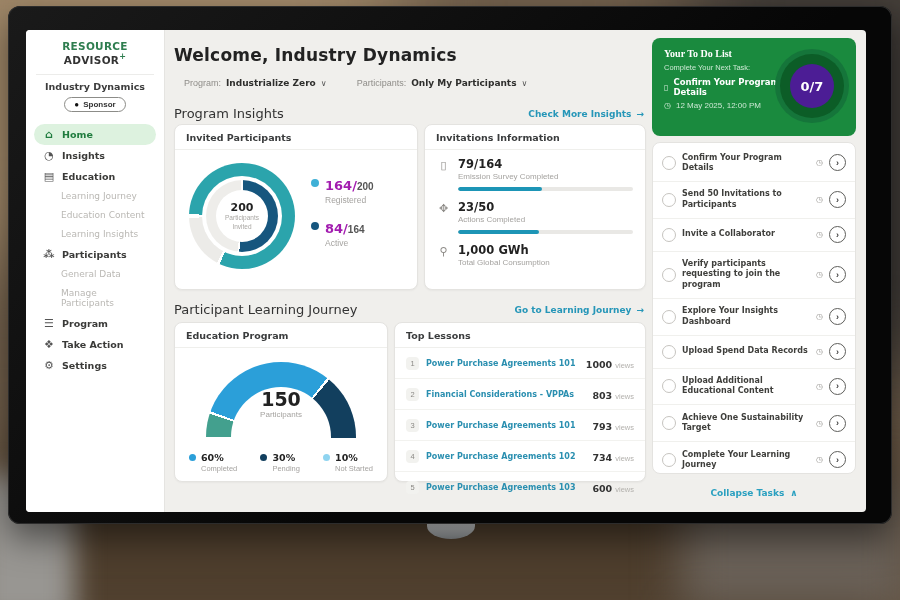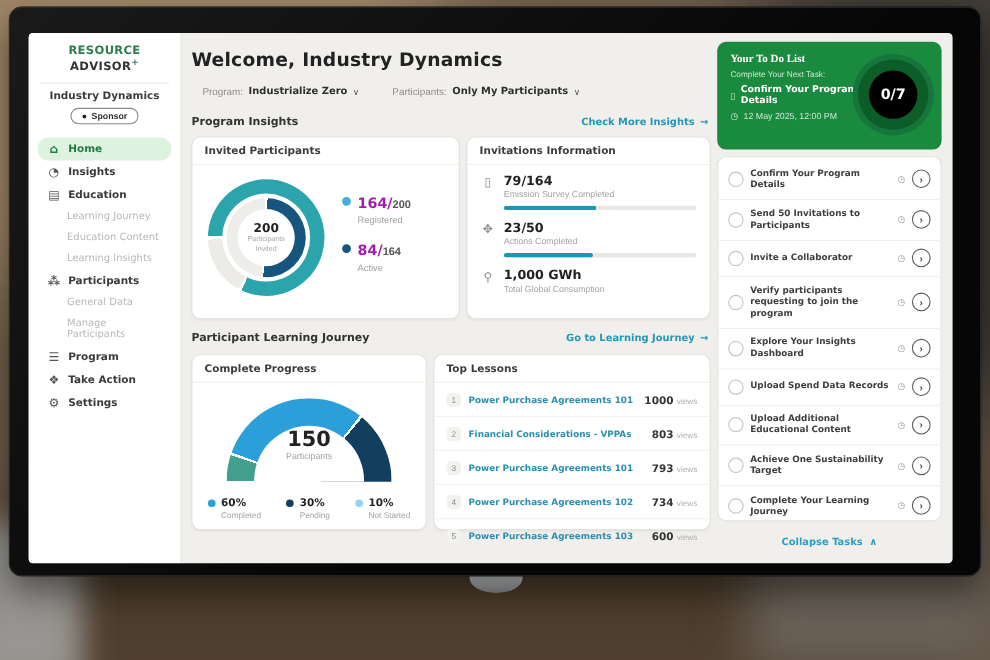--- a/index.html
+++ b/index.html
@@ -48,21 +48,21 @@
   .page-title{position:absolute;left:148px;top:15px;font-family:"DejaVu Sans",sans-serif;
               font-size:17px;font-weight:700;color:#222;letter-spacing:.2px;}
   .filters{position:absolute;left:148px;top:48px;display:flex;gap:30px;padding-left:10px;}
   .filter{display:flex;align-items:center;gap:5px;font-size:9px;cursor:pointer;}
   .filter .lab{color:#8f8d89;}
   .filter .val{font-weight:700;color:#2e2e2c;font-family:"DejaVu Sans",sans-serif;font-size:9px;}
   .filter .chev{color:#555;font-size:8px;}
   .secrow{position:absolute;display:flex;justify-content:space-between;align-items:center;
           left:148px;width:470px;}
   .secrow.r1{top:76px;} .secrow.r2{top:272px;}
-  .sec-title{font-family:"DejaVu Sans",sans-serif;font-size:10px;font-weight:700;color:#333;}
+  .sec-title{font-family:"DejaVu Sans",sans-serif;font-size:13px;font-weight:400;color:#333;}
   .sec-link{display:flex;gap:5px;align-items:center;color:#2596b8;font-size:9px;font-weight:700;
             font-family:"DejaVu Sans",sans-serif;cursor:pointer;}
 
   .card{position:absolute;background:#fff;border:1px solid #e4e3e0;border-radius:8px;
         box-shadow:0 1px 2px rgba(0,0,0,.04);}
   .card-h{padding:7px 11px 6px;font-family:"DejaVu Sans",sans-serif;font-size:9.5px;
           font-weight:700;color:#3a3c3d;border-bottom:1px solid #efefec;}
   #card-invited{left:148px;top:94px;width:242px;height:164px;}
   #card-info{left:398px;top:94px;width:220px;height:164px;}
   #card-edu{left:148px;top:292px;width:212px;height:158px;}
@@ -123,21 +123,21 @@
              background:#1a8a3e;color:#fff;padding:10px 12px;box-sizing:border-box;}
   .todo-title{font-family:Liberation Serif, serif;font-weight:700;font-size:10px;}
   .todo-sub{font-size:7.5px;color:#cbe8d3;margin-top:4px;}
   .todo-task{display:flex;gap:5px;align-items:center;margin-top:5px;
              font-family:"DejaVu Sans",sans-serif;font-weight:700;font-size:8.5px;width:122px;}
   .todo-task .ic,.todo-time .ic{font-size:8px;color:#cbe8d3;}
   .todo-time{display:flex;gap:5px;align-items:center;margin-top:4px;font-size:8px;color:#cbe8d3;}
   .todo-ring{position:absolute;right:12px;top:16px;width:64px;height:64px;border-radius:50%;
              background:#0c5d27;box-shadow:0 0 0 5px #15753a;
              display:flex;align-items:center;justify-content:center;}
-  .todo-ring-inner{width:44px;height:44px;border-radius:50%;background:#000000;color:#fff;
+  .todo-ring-inner{width:44px;height:44px;border-radius:50%;background:#4c1d95;color:#fff;
              display:flex;align-items:center;justify-content:center;
              font-family:"DejaVu Sans",sans-serif;font-weight:700;font-size:13px;}
 
   #tasks-card{position:absolute;left:626px;top:112px;width:204px;height:332px;background:#fff;
               border:1px solid #e4e3e0;border-radius:8px;display:flex;flex-direction:column;
               box-sizing:border-box;padding:2px 0;}
   .task{display:flex;align-items:center;gap:6px;padding:7.5px 9px;border-bottom:1px solid #f0f0ed;
         cursor:pointer;}
   .task-check{width:12px;height:12px;border:1.5px solid #c6c4c0;border-radius:50%;flex:none;}
   .task-label{flex:1;font-family:"DejaVu Sans",sans-serif;font-weight:700;font-size:8px;
@@ -328,21 +328,21 @@
 
   <div class="secrow r2">
     <span class="sec-title">Participant Learning Journey</span>
     <span class="sec-link">
       <span>Go to Learning Journey</span>
       <span>→</span>
     </span>
   </div>
 
   <div class="card" id="card-edu">
-    <div class="card-h">Complete Progress</div>
+    <div class="card-h">Education Program</div>
     <div class="gauge-wrap">
       <div class="gauge">
         <div class="gauge-arc" id="gauge-arc" style="background: conic-gradient(from 270deg, rgb(67, 160, 142) 0deg, rgb(67, 160, 142) 18deg, rgb(255, 255, 255) 18deg, rgb(255, 255, 255) 20deg, rgb(43, 159, 217) 20deg, rgb(43, 159, 217) 128deg, rgb(255, 255, 255) 128deg, rgb(255, 255, 255) 130deg, rgb(18, 63, 94) 130deg, rgb(18, 63, 94) 184deg, transparent 180deg, transparent 360deg);"></div>
         <div class="gauge-hole"></div>
       </div>
       <div class="gauge-c">
         <div class="v">150</div>
         <div class="l">Participants</div>
       </div>
     </div>

